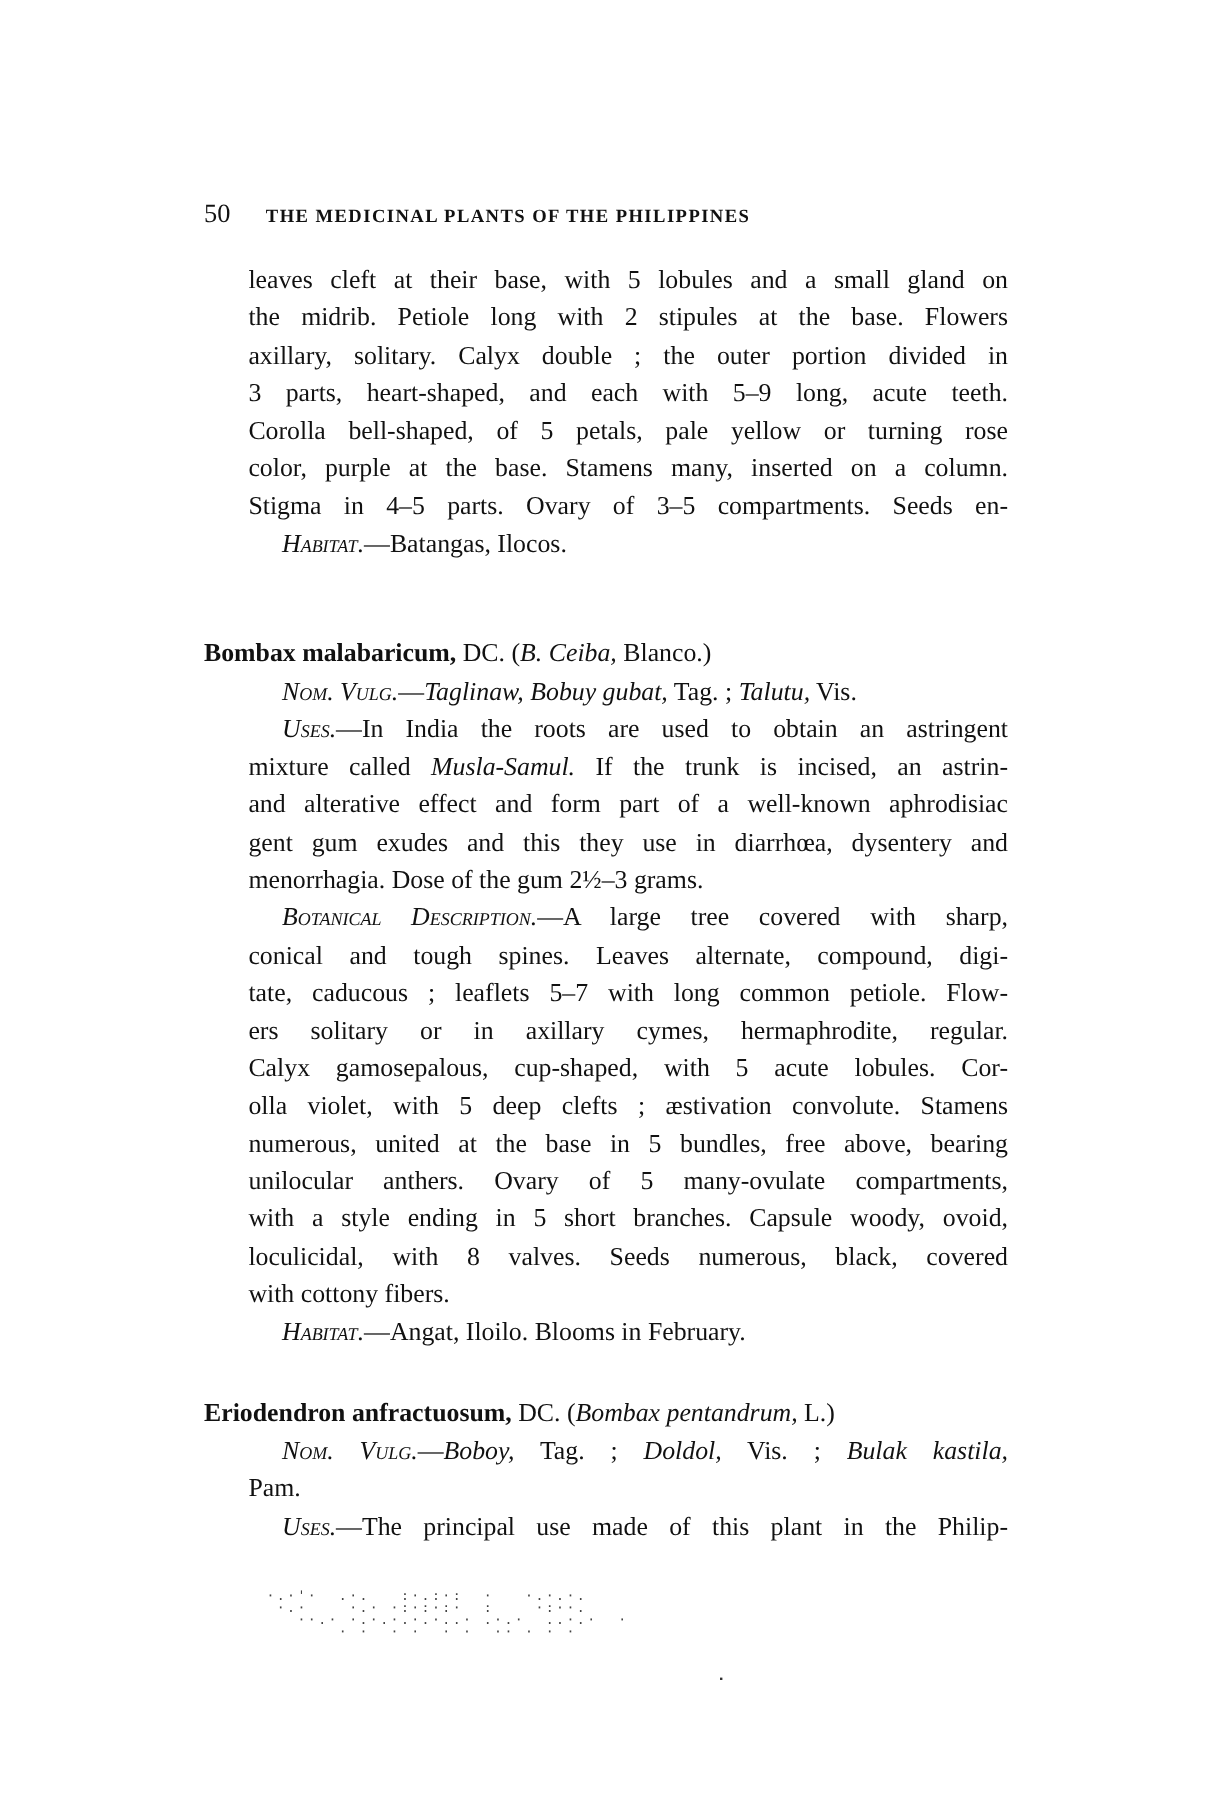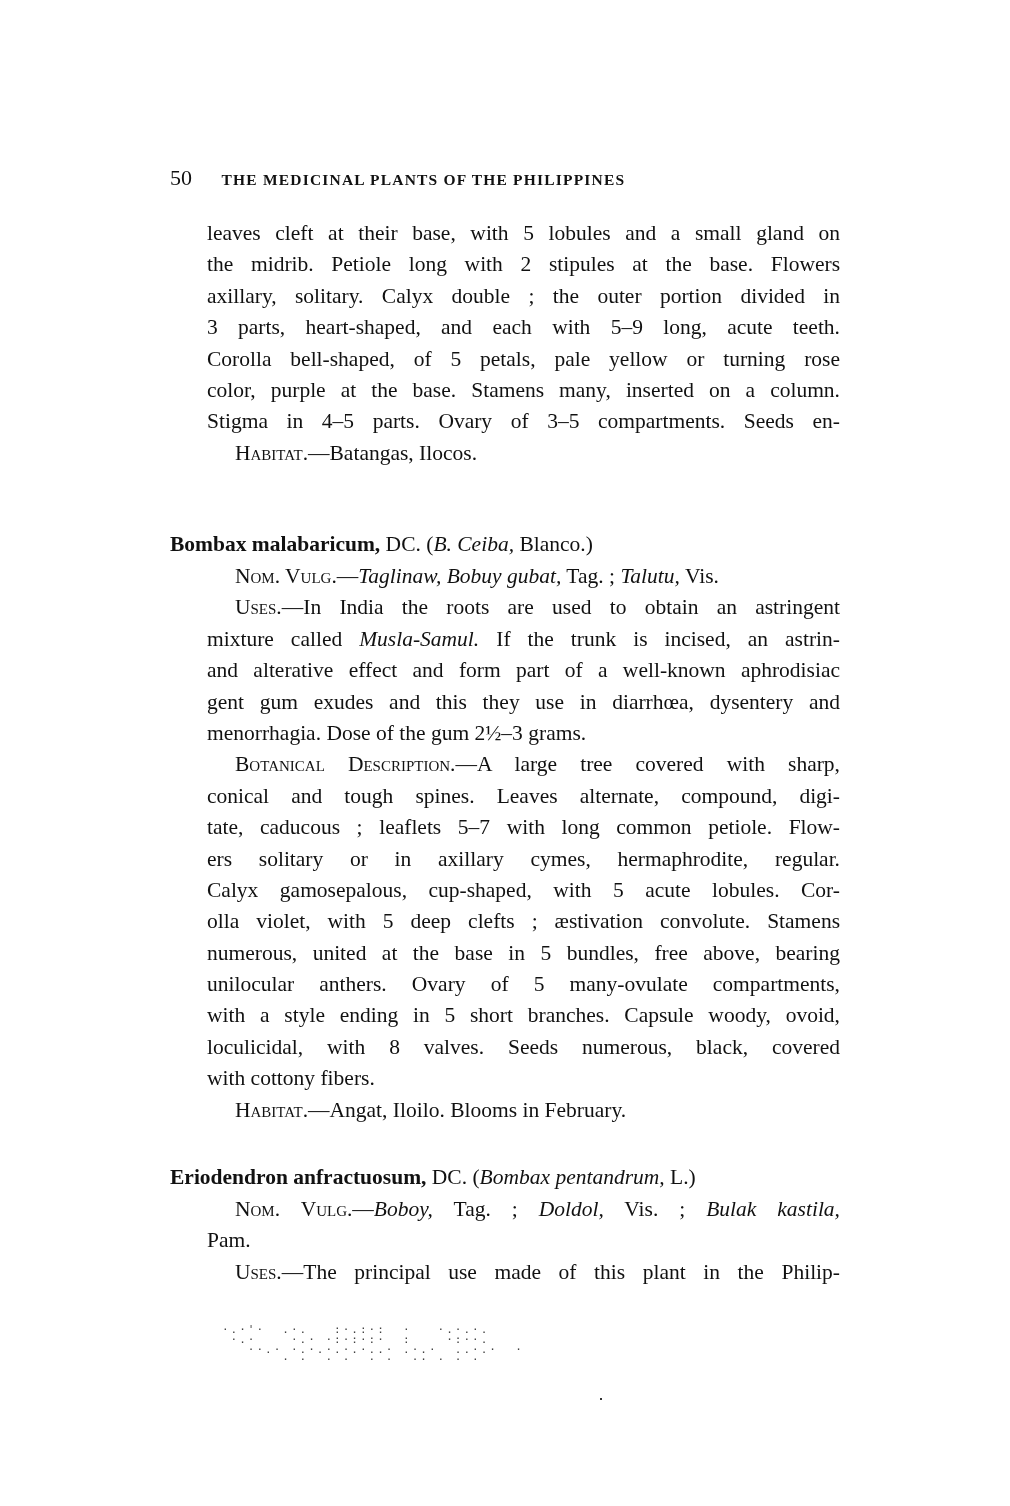--- a/index.html
+++ b/index.html
@@ -59,20 +59,21 @@
       margin-left: 37px;
     }
     .line.last {
       text-align-last: left;
     }
     .indent {
       padding-left: 28px;
     }
     .sc {
       font-variant: small-caps;
+      font-style: italic;
     }
     .it { font-style: italic; }
     .bd { font-weight: bold; }
     .heading {
       display: block;
       height: 34px;
       line-height: 34px;
       white-space: nowrap;
     }
     .heading.center {

